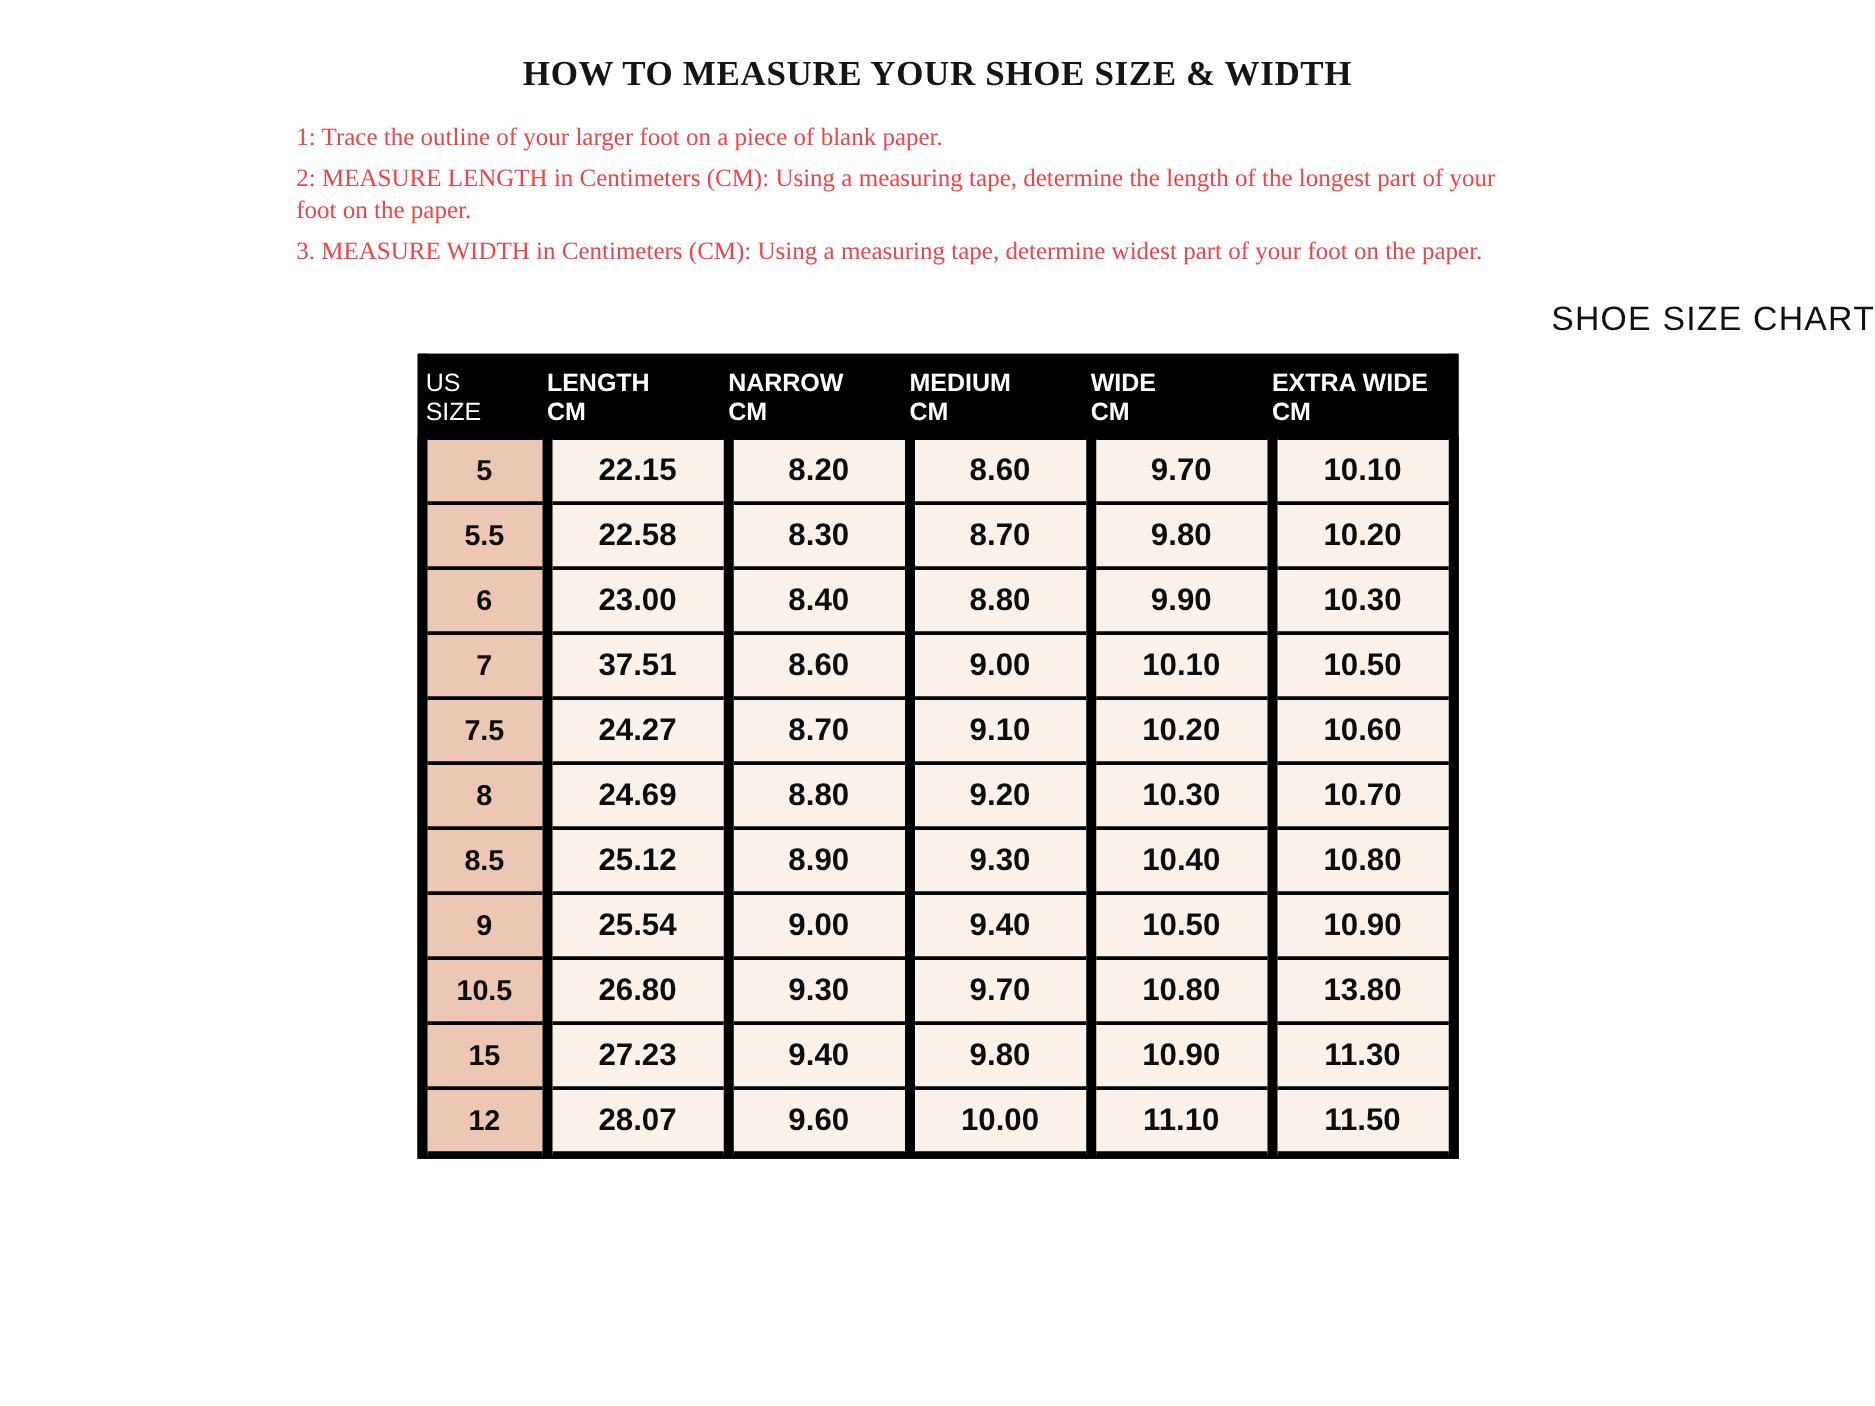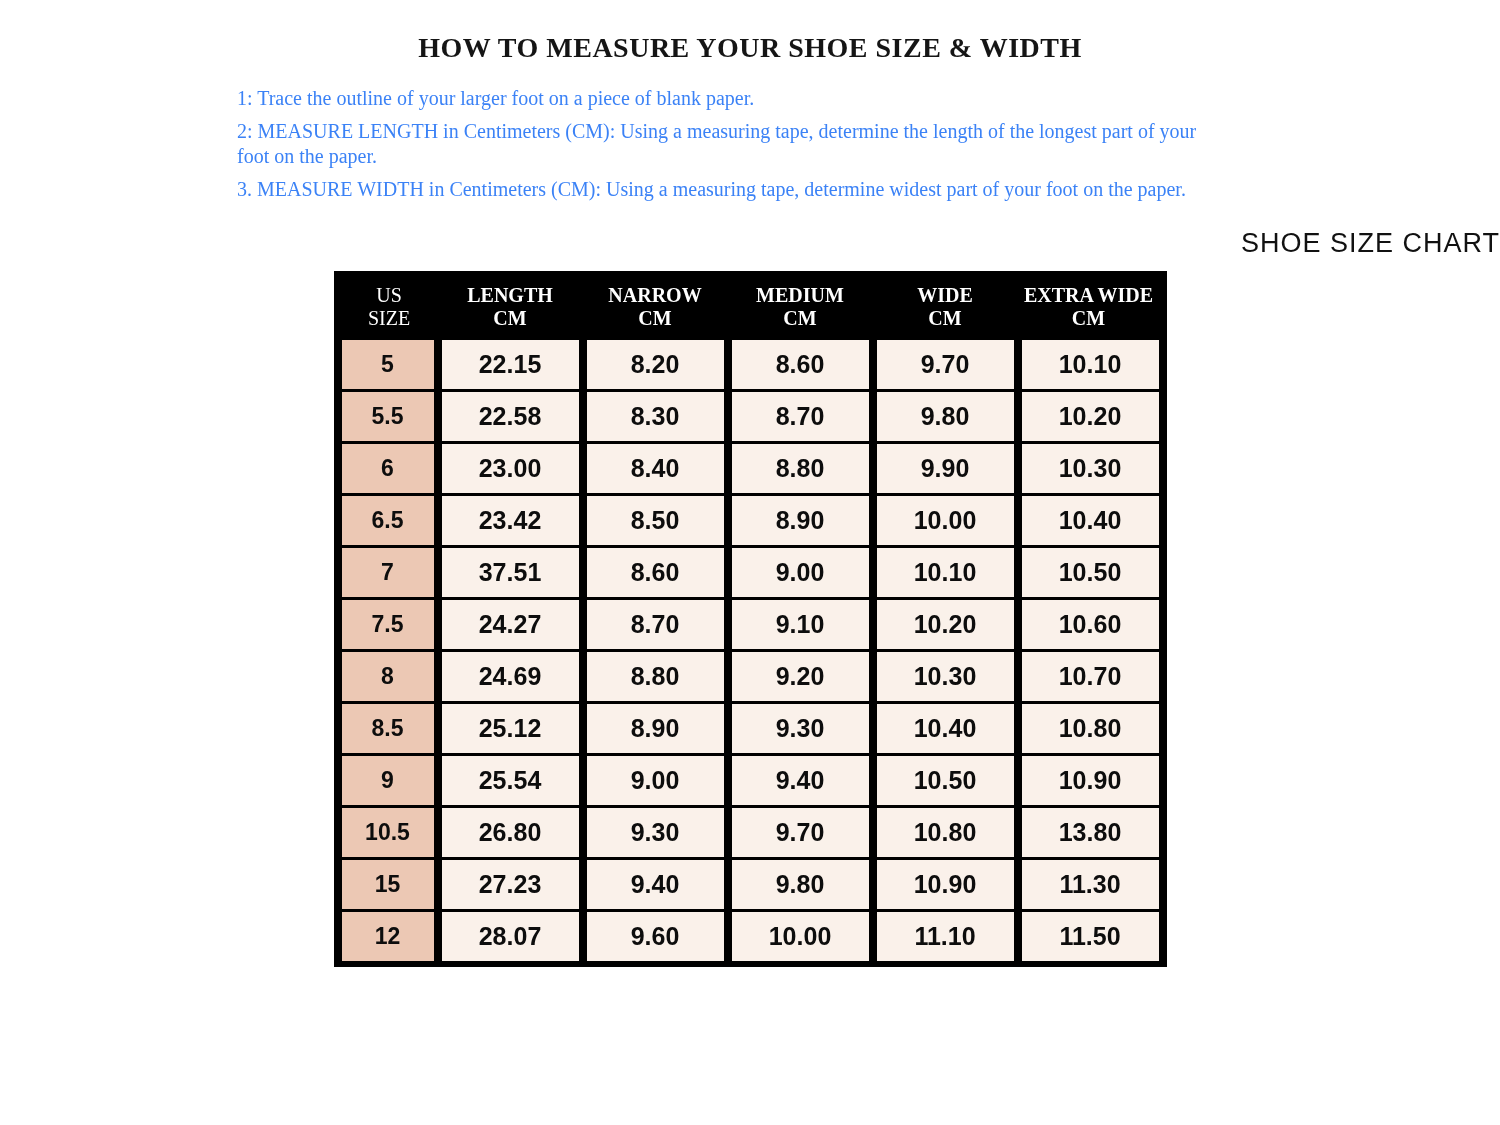--- a/index.html
+++ b/index.html
@@ -11,34 +11,34 @@
     position: relative;
     width: 1500px;
     height: 1125px;
     background: #ffffff;
     font-family: "Liberation Serif", serif;
     color: #1a1a1a;
     overflow: hidden;
   }
   .page-title {
     margin: 0;
-    padding-top: 32px;
+    padding-top: 44px;
     text-align: center;
     font-family: "Liberation Serif", serif;
     font-weight: 700;
     font-size: 28px;
     letter-spacing: 0.5px;
     color: #151515;
   }
   .instructions {
     width: 985px;
     margin: 22px 0 0 237px;
     font-size: 20px;
     line-height: 1.28;
-    color: #3b82f6;
+    color: #ef4444;
   }
   .instructions p {
     margin: 0 0 7px 0;
   }
   .chart-title {
     margin: 26px 0 12px 0;
     text-align: right;
     font-family: "Liberation Sans", sans-serif;
     font-weight: 400;
     font-size: 27px;
@@ -50,26 +50,26 @@
     table-layout: fixed;
     margin: 0 auto;
     background: var(--border-color, #000);
     border: 6px solid var(--border-color, #000);
   }
   col.col-us { width: 100px; }
   col.col-data { width: 145px; }
   table.size-chart th {
     background: var(--header-bg, #000);
     color: var(--header-text, #fff);
-    font-family: Liberation Serif, serif;
+    font-family: Liberation Sans, sans-serif;
     font-weight: 700;
     font-size: 20px;
     line-height: 1.15;
     white-space: pre-line;
-    text-align: center;
+    text-align: left;
     height: 50px;
     padding: 5px 0;
     border: 0;
   }
   table.size-chart th.us-col {
     font-weight: 400;
   }
   table.size-chart td {
     background: var(--cell-bg, #faf1ea);
     font-family: "Liberation Sans", sans-serif;
@@ -142,28 +142,20 @@
         </tr>
         <tr>
           <td class="us-col">6</td>
           <td>23.00</td>
           <td>8.40</td>
           <td>8.80</td>
           <td>9.90</td>
           <td>10.30</td>
         </tr>
         <tr>
-          <td class="us-col">6.5</td>
-          <td>23.42</td>
-          <td>8.50</td>
-          <td>8.90</td>
-          <td>10.00</td>
-          <td>10.40</td>
-        </tr>
-        <tr>
           <td class="us-col">7</td>
           <td>37.51</td>
           <td>8.60</td>
           <td>9.00</td>
           <td>10.10</td>
           <td>10.50</td>
         </tr>
         <tr>
           <td class="us-col">7.5</td>
           <td>24.27</td>

